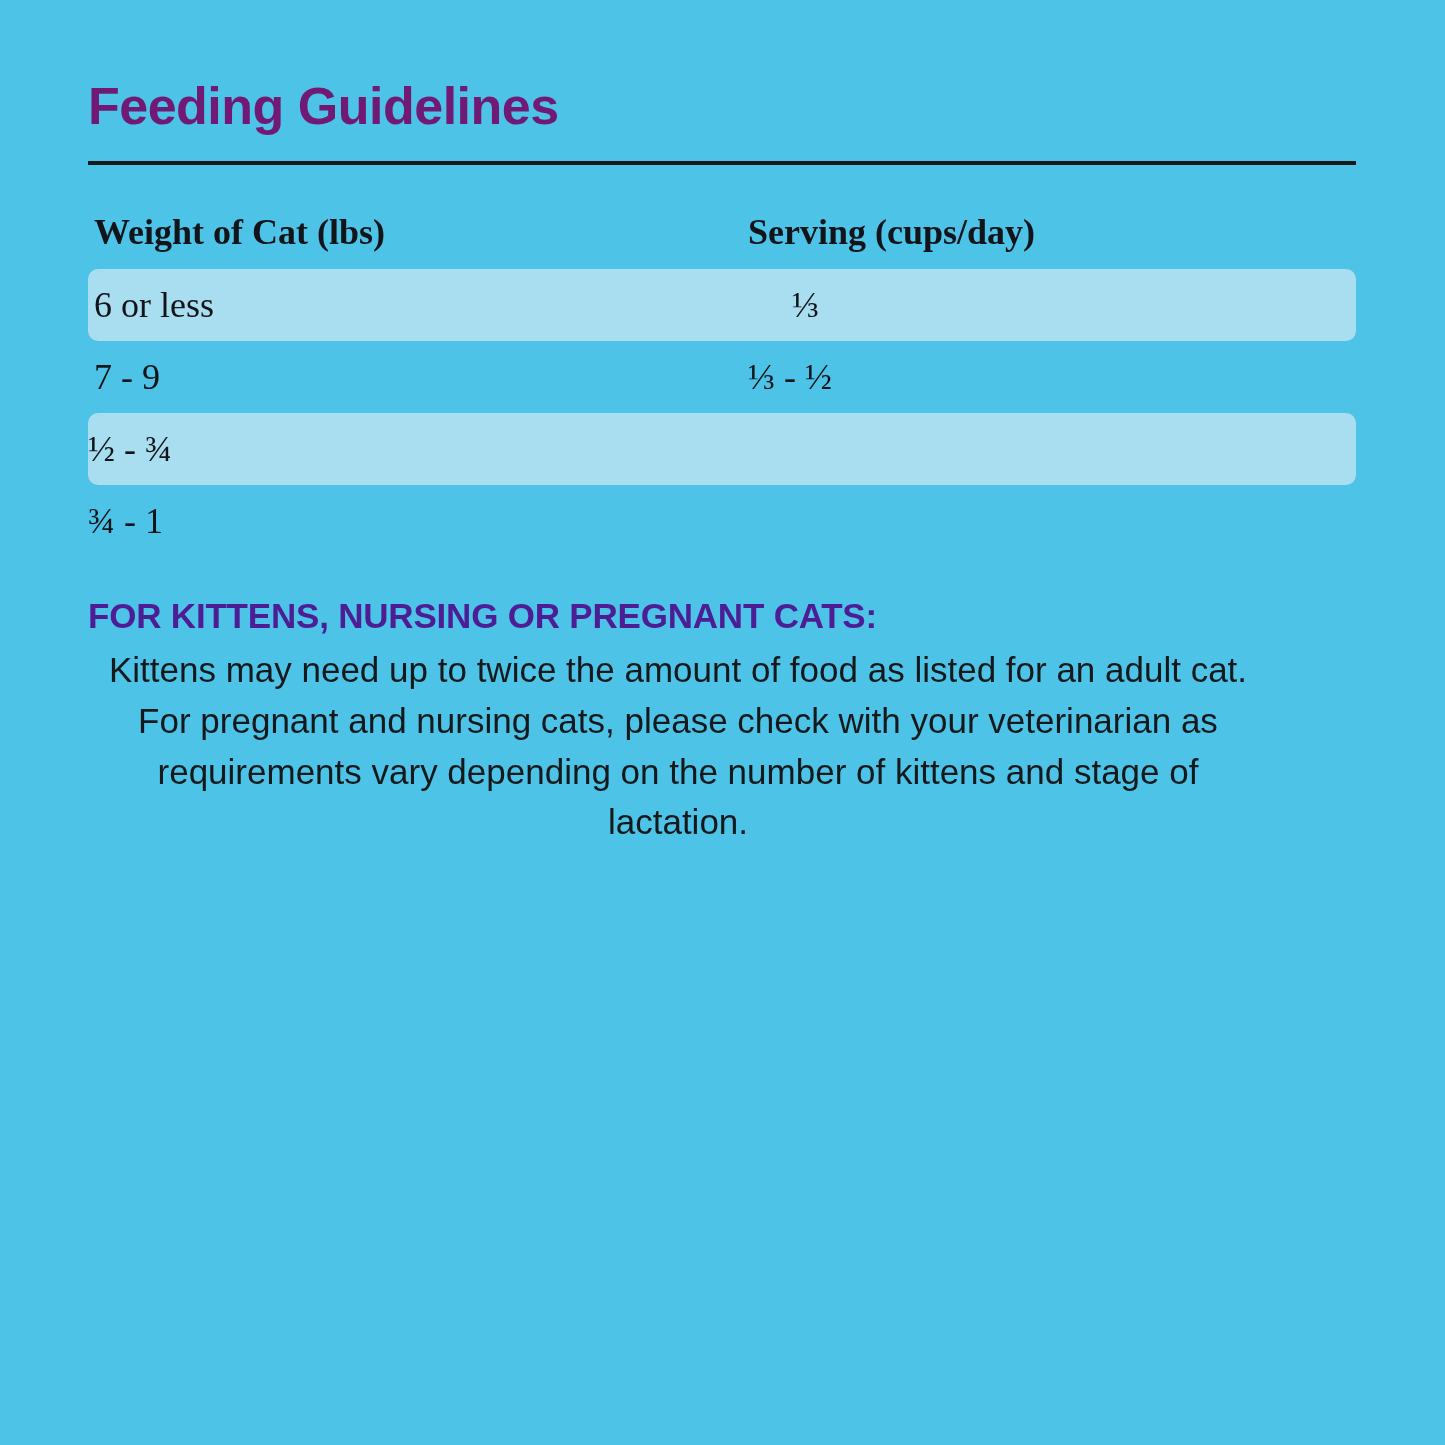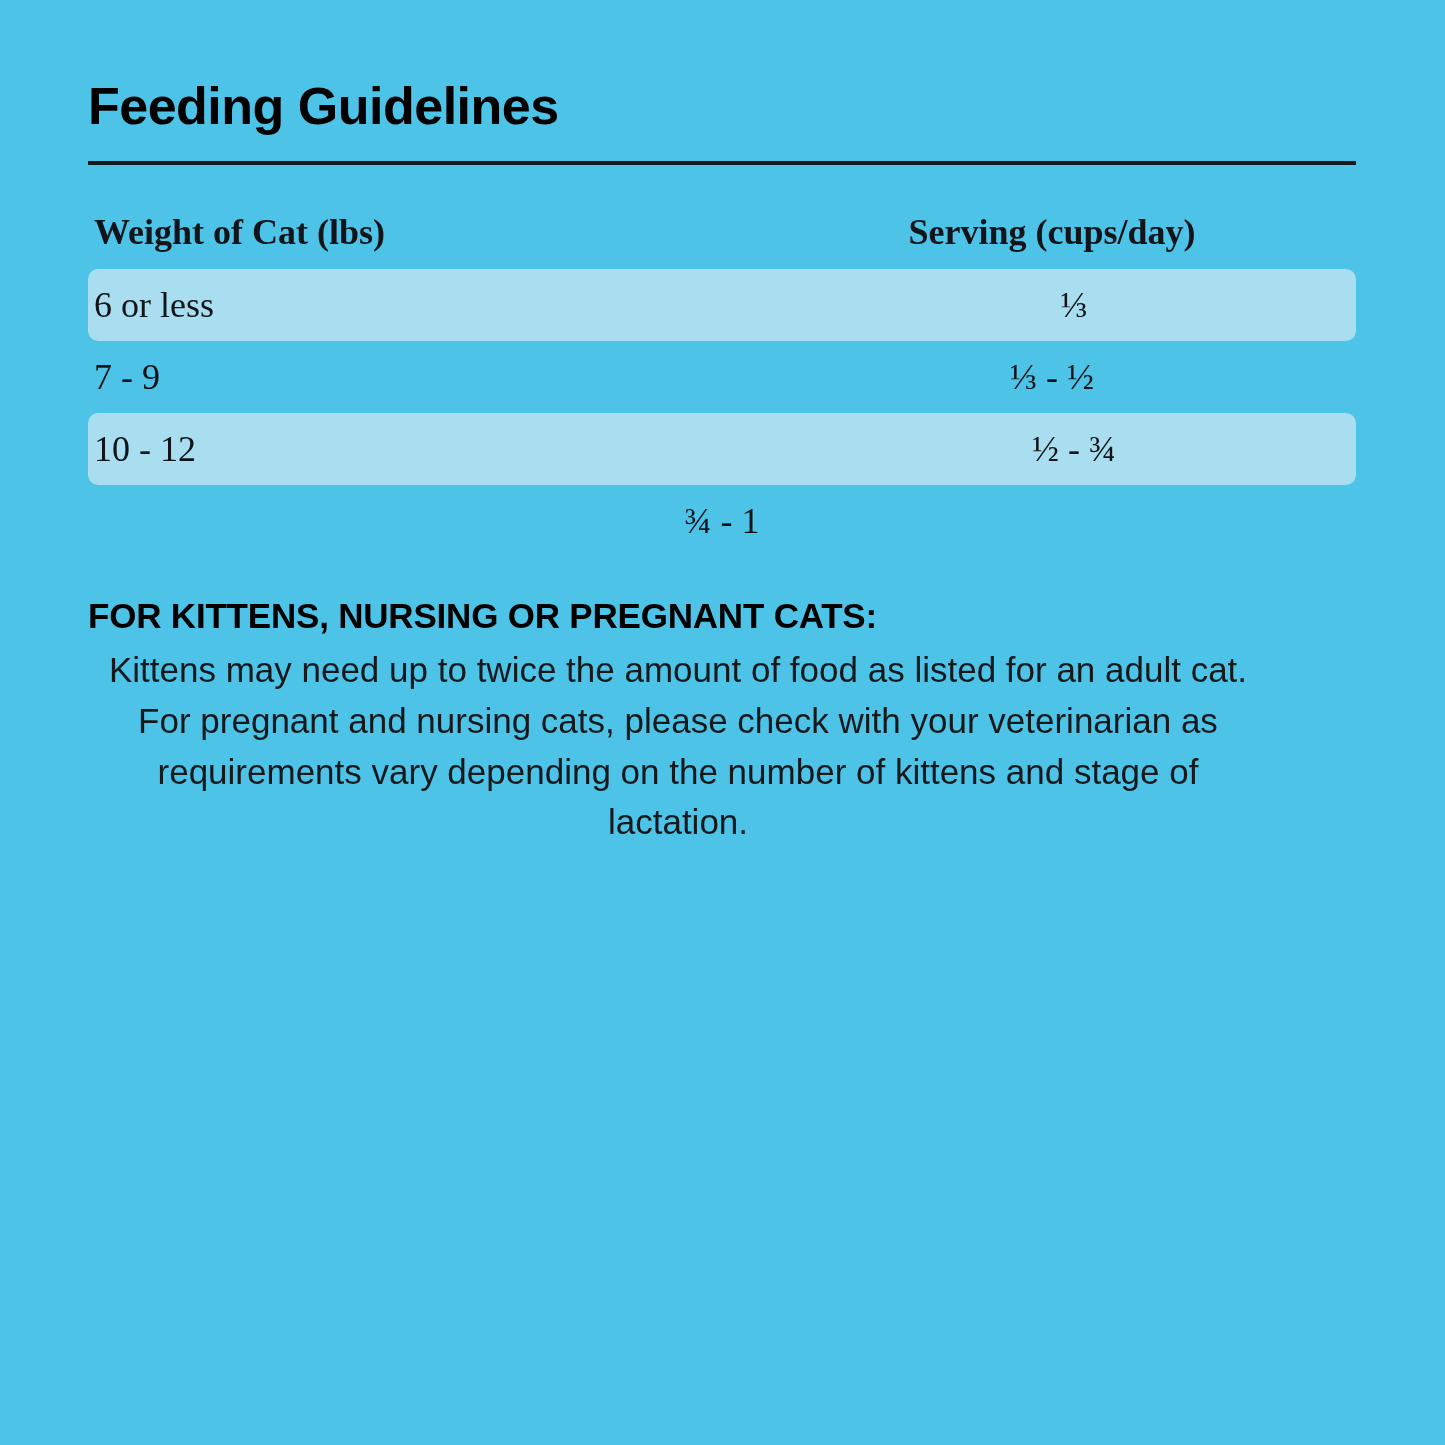--- a/index.html
+++ b/index.html
@@ -20,21 +20,21 @@
     height: 1445px;
     box-sizing: border-box;
     padding: 78px 88px 0 88px;
   }
   .title {
     font-size: 52px;
     font-weight: bold;
     letter-spacing: -0.5px;
     line-height: 1.1;
     margin: 0 0 26px 0;
-    color: #000000;
+    color: #701a75;
   }
   .rule {
     height: 4px;
     background: #14191d;
     width: 1268px;
     margin: 0 0 30px 0;
   }
   .table {
     width: 1268px;
   }
@@ -57,41 +57,40 @@
     width: 660px;
     padding-left: 6px;
     box-sizing: border-box;
     font-size: 36px;
     line-height: 1;
   }
   .cell-serving {
     flex: 1;
     font-size: 36px;
     line-height: 1;
-    text-align: center;
   }
   .row.header .cell-weight,
   .row.header .cell-serving {
     font-weight: bold;
     font-size: 36px;
   }
   .row.header .cell-serving {
     padding-left: 0;
   }
   .note {
     width: 1200px;
     margin-top: 38px;
   }
   .note-heading {
     font-size: 35px;
     font-weight: bold;
     letter-spacing: -0.2px;
     margin: 0 0 8px 0;
     line-height: 1.2;
-    color: #000000;
+    color: #4c1d95;
   }
   .note-body {
     font-size: 35px;
     line-height: 1.45;
     margin: 0;
     color: #15191c;
     max-width: 1180px;
     text-align: center;
   }
 </style>
@@ -115,21 +114,20 @@
       <div class="cell-weight">6 or less</div>
       <div class="cell-serving">⅓</div>
     </div>
 
     <div class="row">
       <div class="cell-weight">7 - 9</div>
       <div class="cell-serving">⅓ - ½</div>
     </div>
 
     <div class="row shaded">
-      <div class="cell-weight">10 - 12</div>
       <div class="cell-serving">½ - ¾</div>
     </div>
 
     <div class="row">
       <div class="cell-serving">¾ - 1</div>
     </div>
 
   </div>
 
   <div class="note">

